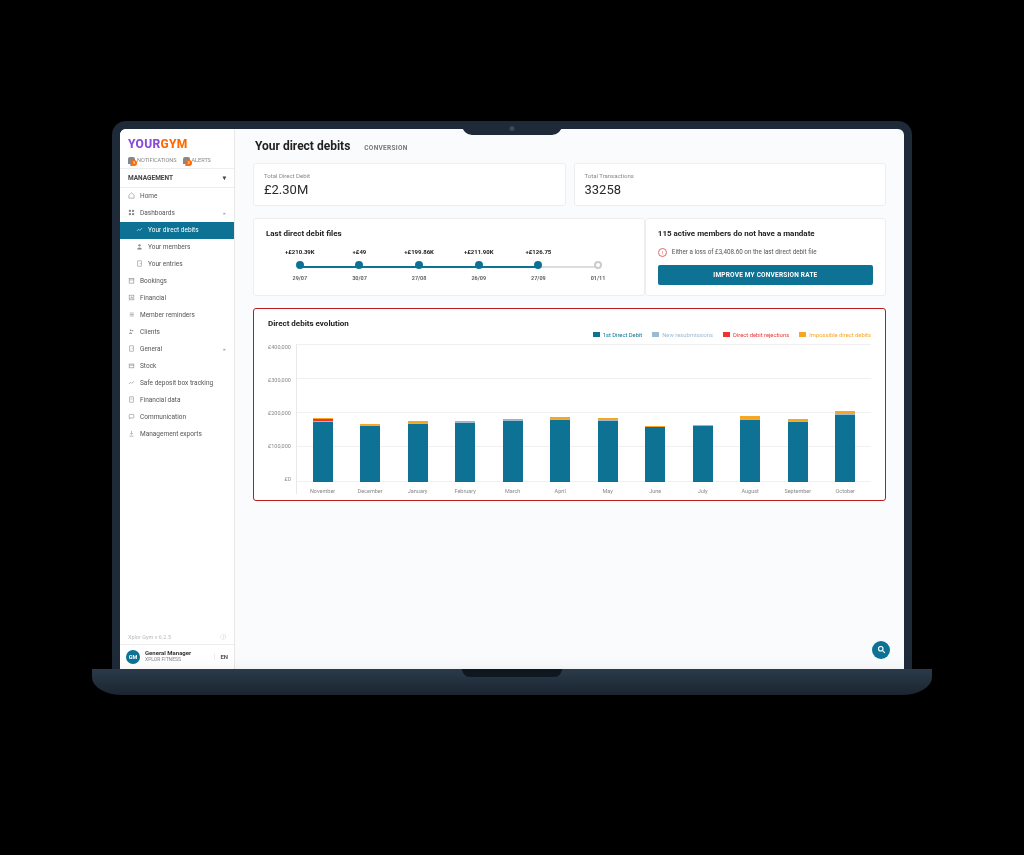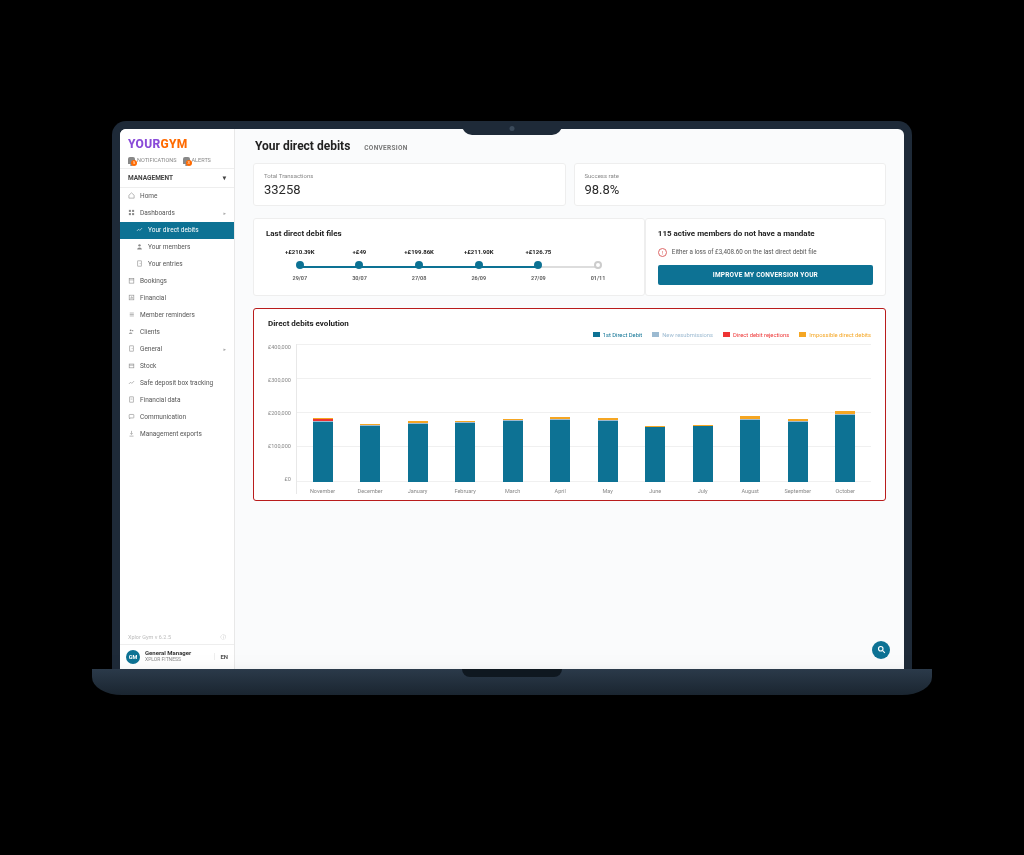--- a/index.html
+++ b/index.html
@@ -252,26 +252,26 @@
 
       <div class="main">
 
         <div class="title-row">
           <div class="title">Your direct debits</div>
           <div class="configure">CONVERSION</div>
         </div>
 
         <div class="kpi-row" id="kpis">
             <div class="kpi">
+              <div class="kpi-label">Total Direct Debit</div>
+              <div class="kpi-val">£2.30M</div>
+            </div>
+            <div class="kpi">
               <div class="kpi-label">Total Transactions</div>
               <div class="kpi-val">33258</div>
-            </div>
-            <div class="kpi">
-              <div class="kpi-label">Success rate</div>
-              <div class="kpi-val">98.8%</div>
             </div>
           </div>
 
         <div class="two-col">
           <div class="card files">
             <div class="card-title">Last direct debit files</div>
             <div class="tl-wrap">
               <div class="timeline" id="timeline">
                   <div class="tl-item">
                     <div class="tl-amount">+£210.39K</div>
@@ -310,21 +310,21 @@
                   </div>
                 </div>
             </div>
           </div>
           <div class="card mandate">
             <div class="card-title">115 active members do not have a mandate</div>
             <div class="warn-row">
               <span class="warn-ic">!</span>
               <span>Either a loss of £3,408.60 on the last direct debit file</span>
             </div>
-            <div class="cta-btn">IMPROVE MY CONVERSION YOUR</div>
+            <div class="cta-btn">IMPROVE MY CONVERSION RATE</div>
           </div>
         </div>
 
         <div class="chart-card">
           <div class="chart-title">Direct debits evolution</div>
           <div class="legend">
             <div class="leg">
                 <span class="sw c1"></span>
                 <span style="color:#0d7294">1st Direct Debit</span>
               </div>

